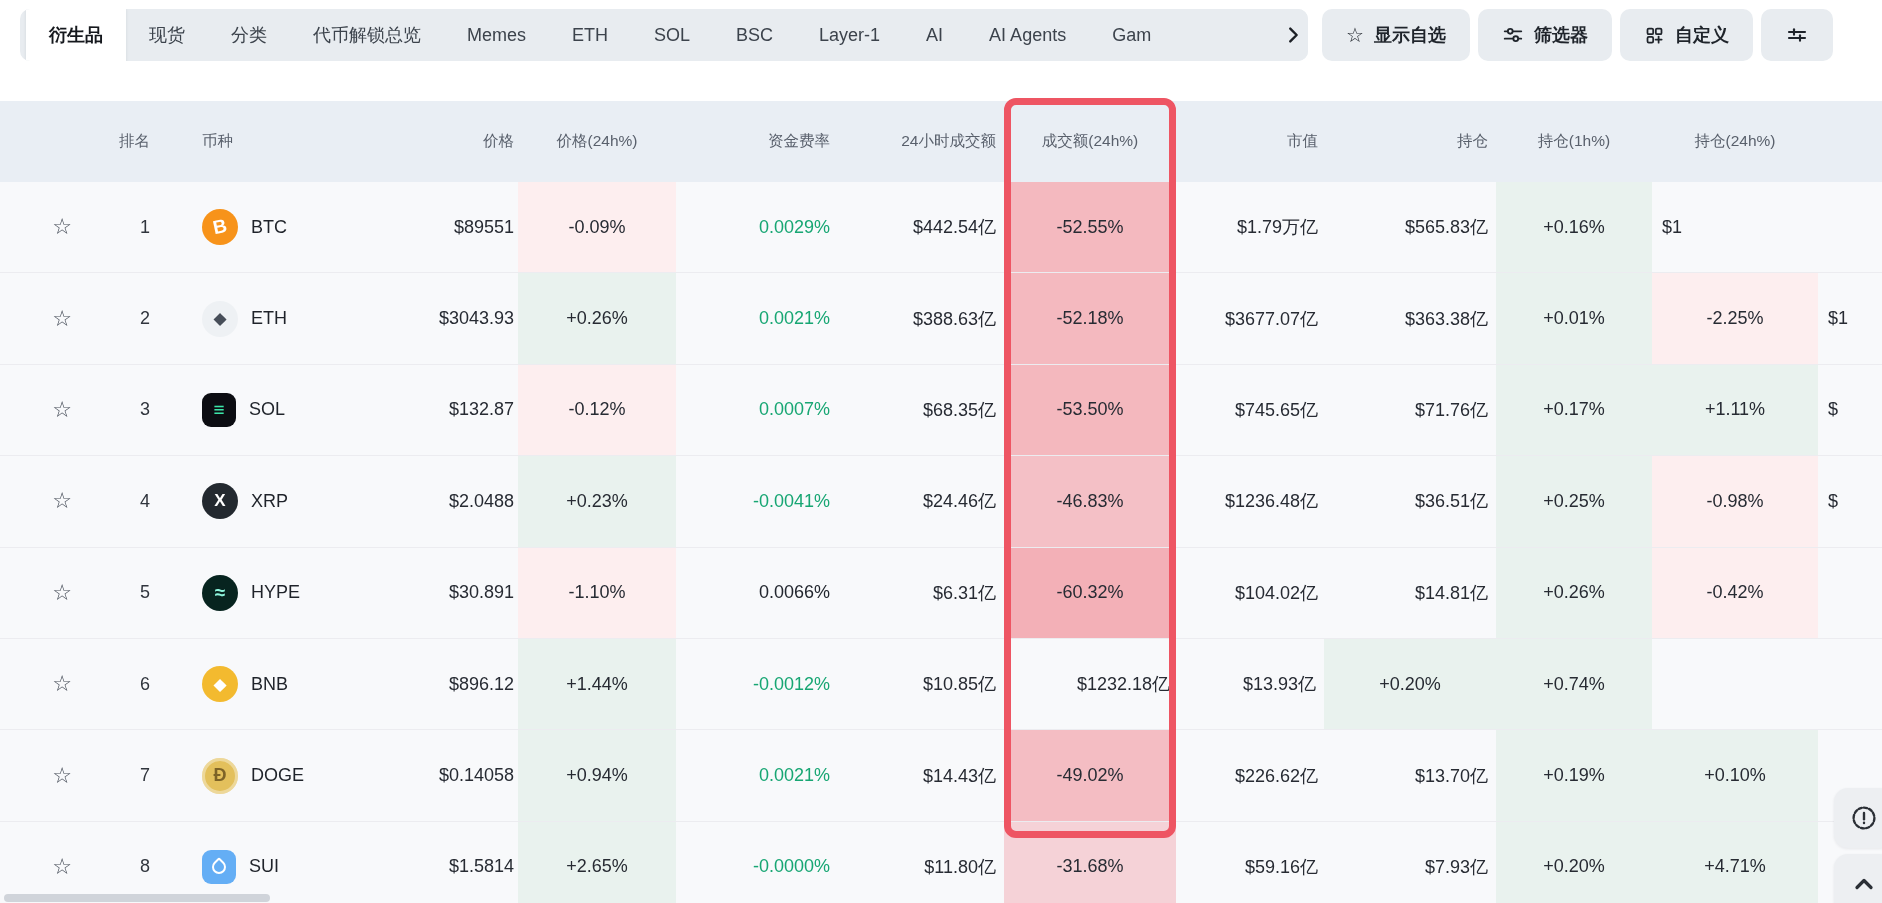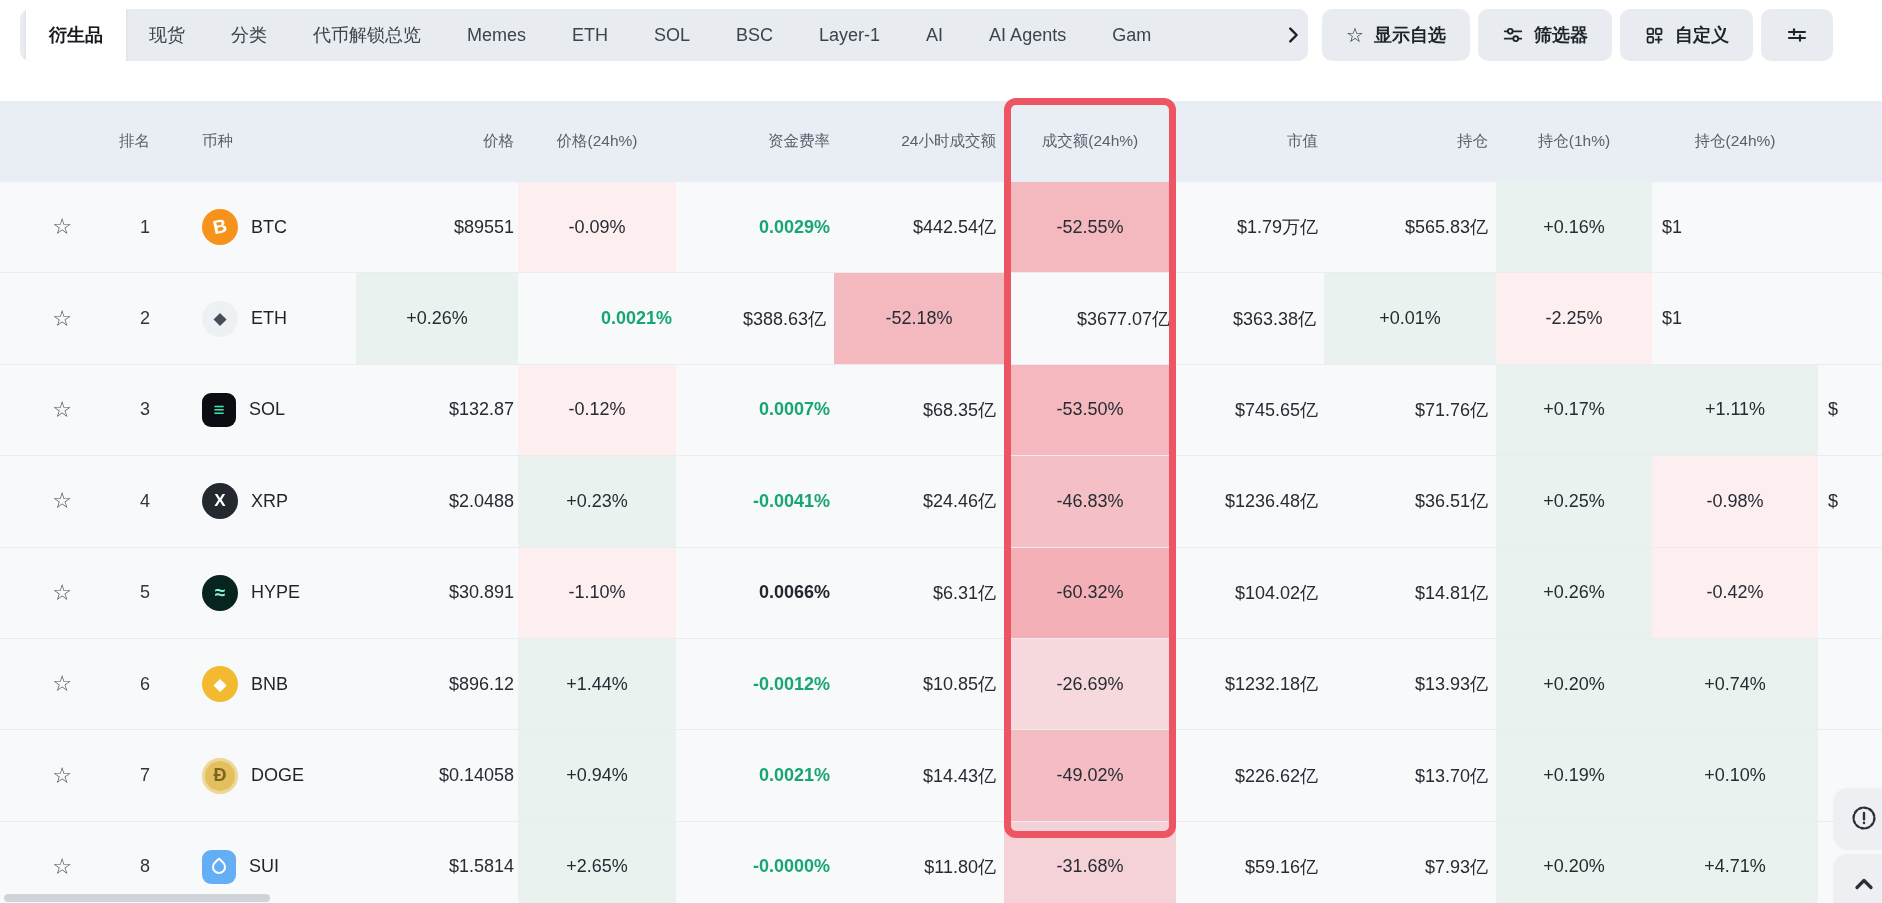--- a/index.html
+++ b/index.html
@@ -34,21 +34,21 @@
   .thead{position:absolute;top:101px;left:0;width:1882px;height:81px;background:var(--header-bg);}
   .thead .cell{color:var(--gray);font-size:15.5px;font-weight:500;}
   .rows{position:absolute;top:182px;left:0;width:1882px;}
   .trow{height:91.4px;background:var(--row-bg);border-bottom:1px solid #ececf0;}
   .cell{display:flex;align-items:center;justify-content:flex-end;font-size:18px;color:#272b33;font-weight:500;overflow:hidden;white-space:nowrap;}
   .c-fav{justify-content:center;padding-left:26px;font-size:22px;color:#454c57;font-weight:400;cursor:pointer;}
   .c-rank{padding-right:6px;color:#30353d;}
   .c-coin{justify-content:flex-start;padding-left:46px;gap:13px;cursor:pointer;}
   .c-price{padding-right:4px;}
   .c-chg,.c-volchg,.c-oi1h,.c-oi24h{justify-content:center;}
-  .c-funding{padding-right:4px;font-weight:700;}
+  .c-funding{padding-right:4px;font-weight:400;}
   .fgreen{color:var(--green);}
   .fdark{color:var(--dark);}
   .c-vol{padding-right:8px;}
   .c-mcap{padding-right:6px;}
   .c-oi{padding-right:8px;}
   .c-partial{justify-content:flex-start;padding-left:10px;}
   .pos{background:var(--tint-green);}
   .neg{background:var(--tint-pink);}
   .sym{font-weight:400;font-size:18px;color:#1f232a;}
 
@@ -178,20 +178,21 @@
         <div class="cell c-oi1h pos">+0.16%</div>
         <div class="cell c-partial">$1</div>
       </div>
       <div class="trow grid">
         <div class="cell c-fav">☆</div>
         <div class="cell c-rank">2</div>
         <div class="cell c-coin">
           <span class="coin-icon circle eth" style="background:#eef1f4;color:#474e59">◆</span>
           <span class="sym">ETH</span>
         </div>
+        <div class="cell c-price">$3043.93</div>
         <div class="cell c-chg pos">+0.26%</div>
         <div class="cell c-funding fgreen">0.0021%</div>
         <div class="cell c-vol">$388.63亿</div>
         <div class="cell c-volchg" style="background:rgba(238,85,99,0.387)">-52.18%</div>
         <div class="cell c-mcap">$3677.07亿</div>
         <div class="cell c-oi">$363.38亿</div>
         <div class="cell c-oi1h pos">+0.01%</div>
         <div class="cell c-oi24h neg">-2.25%</div>
         <div class="cell c-partial">$1</div>
       </div>
@@ -253,21 +254,20 @@
         <div class="cell c-fav">☆</div>
         <div class="cell c-rank">6</div>
         <div class="cell c-coin">
           <span class="coin-icon circle bnb" style="background:#f3ba2f;color:#ffffff">◆</span>
           <span class="sym">BNB</span>
         </div>
         <div class="cell c-price">$896.12</div>
         <div class="cell c-chg pos">+1.44%</div>
         <div class="cell c-funding fgreen">-0.0012%</div>
         <div class="cell c-vol">$10.85亿</div>
-        <div class="cell c-volchg" style="background:rgba(238,85,99,0.198)">-26.69%</div>
         <div class="cell c-mcap">$1232.18亿</div>
         <div class="cell c-oi">$13.93亿</div>
         <div class="cell c-oi1h pos">+0.20%</div>
         <div class="cell c-oi24h pos">+0.74%</div>
         <div class="cell c-partial"></div>
       </div>
       <div class="trow grid">
         <div class="cell c-fav">☆</div>
         <div class="cell c-rank">7</div>
         <div class="cell c-coin">

